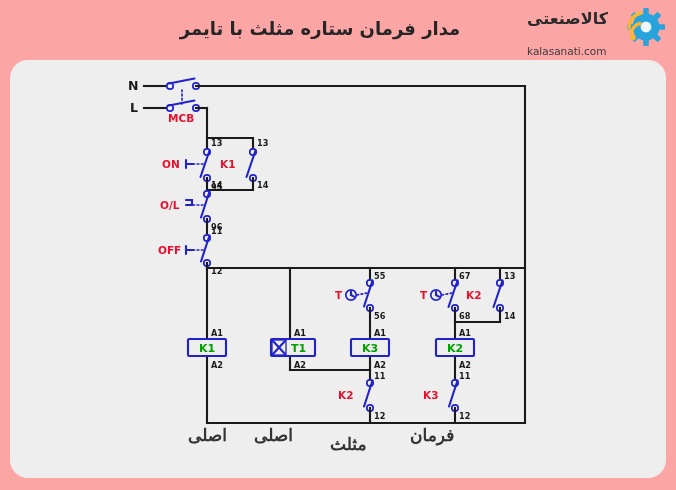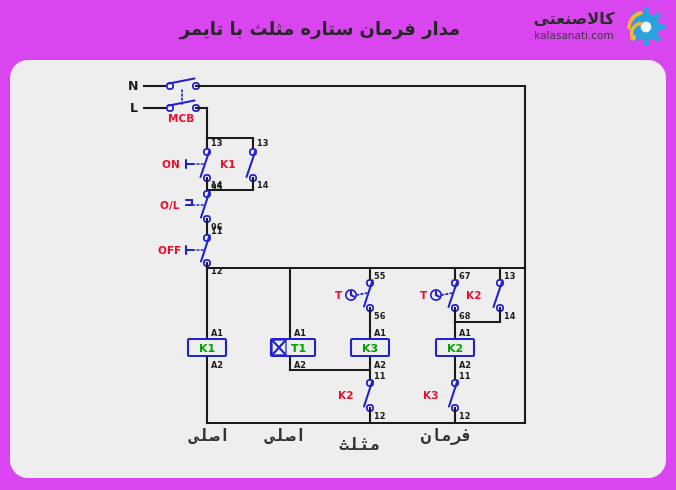--- a/index.html
+++ b/index.html
@@ -3,58 +3,58 @@
 <meta charset="utf-8">
 <style>
   * { box-sizing: border-box; }
   html, body {
     margin: 0; padding: 0;
     width: 676px; height: 490px;
     background: #ffffff;
     font-family: "DejaVu Sans", sans-serif;
     overflow: hidden;
   }
-  #app { position: relative; width: 676px; height: 490px; background: #d946ef; padding-left: 32px; }
+  #app { position: relative; width: 676px; height: 490px; background: #fca5a5; padding-left: 32px; }
 
   
   #header { position: absolute; left: 0; top: 0; width: 676px; height: 58px; }
   #title {
     position: absolute; left: 140px; top: 18px; width: 360px;
     text-align: center; direction: rtl;
     font-family: "DejaVu Sans", sans-serif;
     font-size: 18px; font-weight: bold; color: #262626;
     letter-spacing: 0px; white-space: nowrap;
   }
   #logo { position: absolute; left: 527px; top: 8px; width: 140px; height: 42px; }
   #logo-text-wrap {
-    position: absolute; left: 0px; top: 2px; width: 94px; text-align: center;
+    position: absolute; left: 0px; top: 2px; width: 94px; text-align: left;
   }
   #logo-fa {
     font-family: "DejaVu Sans", sans-serif;
     font-size: 16px; font-weight: bold; color: #2b2b2b;
     direction: rtl; line-height: 18px;
   }
   #logo-en {
     font-family: "DejaVu Sans", sans-serif;
-    font-size: 10.5px; color: #3a3a3a; line-height: 12px; margin-top: 1px;
+    font-size: 10.5px; color: #3a3a3a; line-height: 12px; margin-top: 17px;
   }
   #logo-mark { position: absolute; left: 96px; top: 0px; width: 44px; height: 40px; }
 
   
   #panel {
     position: absolute; left: 10px; top: 60px;
     width: 656px; height: 418px;
     background: #eeeeee; border-radius: 18px;
   }
   #diagram { position: absolute; left: 0; top: 0; width: 656px; height: 418px; }
 
   
   .blabel {
-    position: absolute; direction: rtl; text-align: right;
-    font-family: Liberation Mono, monospace;
+    position: absolute; direction: rtl; text-align: left;
+    font-family: Liberation Serif, serif;
     font-size: 17px; font-weight: bold; color: #333333;
     white-space: nowrap;
   }
 </style>
 </head>
 <body>
 
 <div id="app">
 
   <div id="header">

